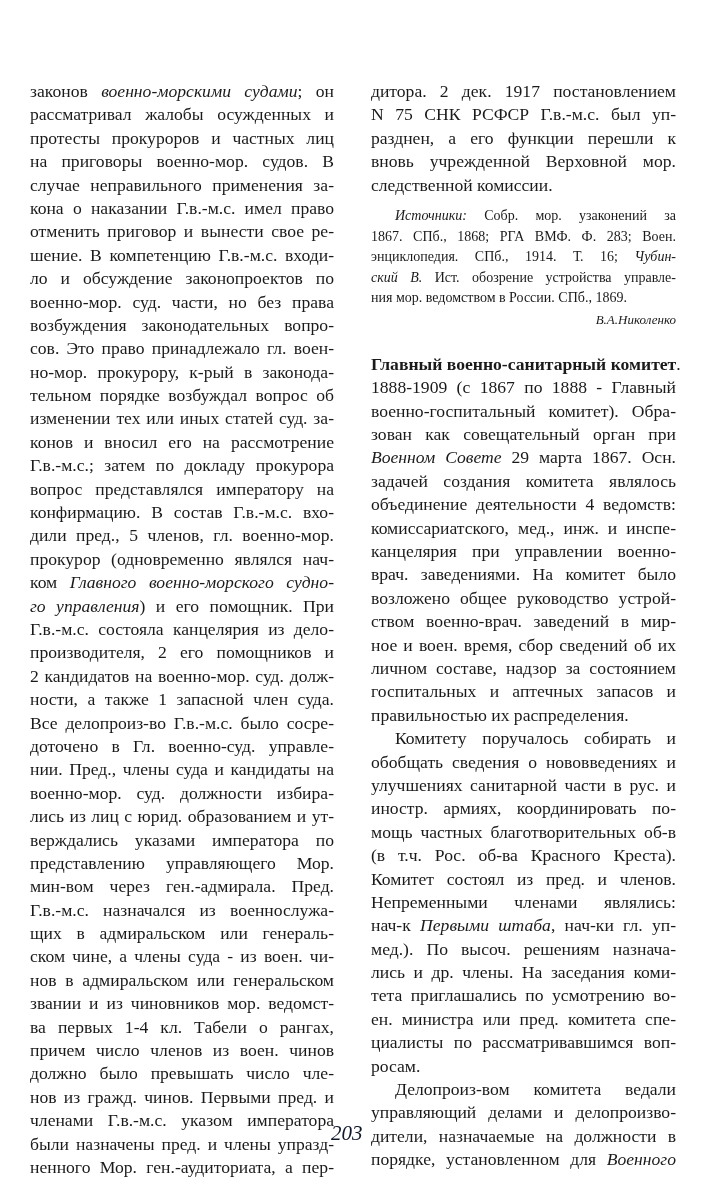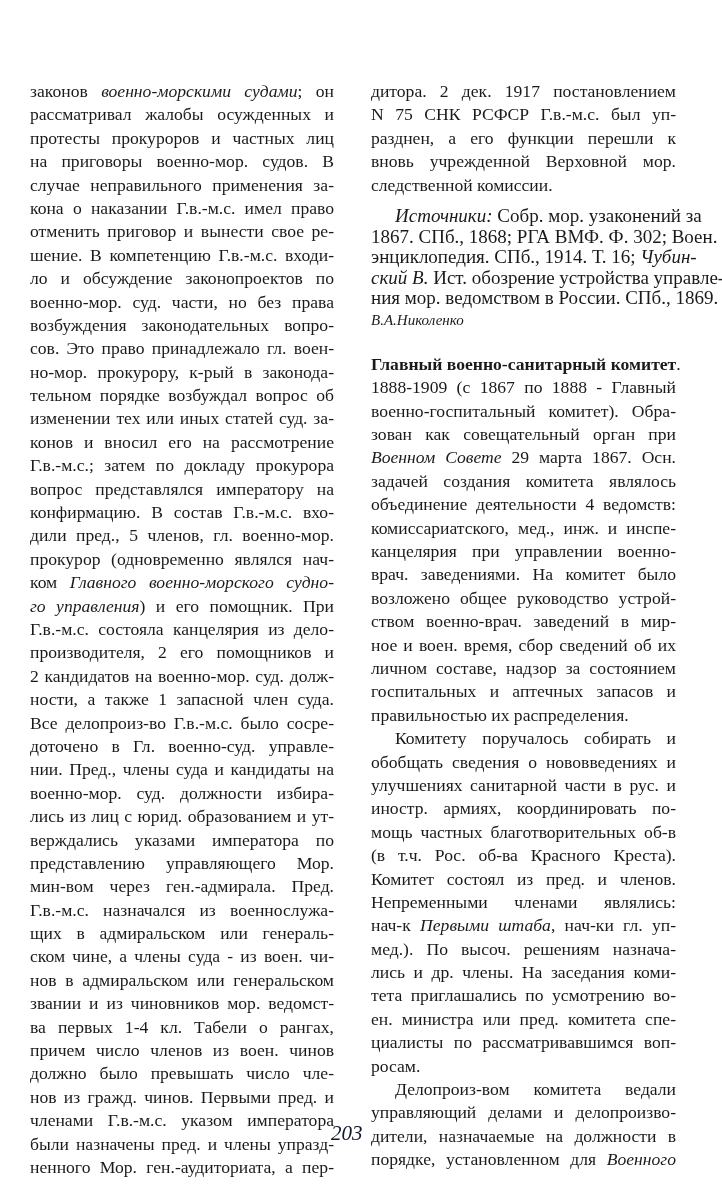--- a/index.html
+++ b/index.html
@@ -21,30 +21,31 @@
     line-height: 23.4px;
     font-size: 17.6px;
     text-align: justify;
     text-align-last: justify;
     white-space: nowrap;
     overflow: visible;
   }
   .ln.last { text-align-last: left; }
   .ln.indent { text-indent: 24px; }
   .small .ln {
-    font-size: 19px;
+    font-size: 14px;
     height: 20.6px;
     line-height: 20.6px;
   }
   .gap-s { height: 9px; }
   .gap-m { height: 22px; }
   .sig {
     display: block;
+    text-align: right;
     font-style: italic;
-    font-size: 15px;
+    font-size: 13px;
     height: 22px;
     line-height: 22px;
   }
   i, .it { font-style: italic; }
   b, .bd { font-weight: bold; }
   .page-number {
     position: absolute;
     left: 331px; top: 1121px;
     font-style: italic;
     font-size: 21px;
@@ -111,21 +112,21 @@
     <div id="right-intro">
         <div class="ln"><span>дитора. 2 дек. 1917 постановлением</span></div>
         <div class="ln"><span>N 75 СНК РСФСР Г.в.-м.с. был уп-</span></div>
         <div class="ln"><span>разднен, а его функции перешли к</span></div>
         <div class="ln"><span>вновь учрежденной Верховной мор.</span></div>
         <div class="ln last"><span>следственной комиссии.</span></div>
       </div>
     <div class="gap-s spacer"></div>
     <div class="small" id="right-sources">
         <div class="ln indent"><span class="it">Источники:</span><span> Собр. мор. узаконений за</span></div>
-        <div class="ln"><span>1867. СПб., 1868; РГА ВМФ. Ф. 302; Воен.</span></div>
+        <div class="ln"><span>1867. СПб., 1868; РГА ВМФ. Ф. 283; Воен.</span></div>
         <div class="ln"><span>энциклопедия. СПб., 1914. Т. 16; </span><span class="it">Чубин-</span></div>
         <div class="ln"><span class="it">ский В.</span><span> Ист. обозрение устройства управле-</span></div>
         <div class="ln last"><span>ния мор. ведомством в России. СПб., 1869.</span></div>
       </div>
     <span class="sig">В.А.Николенко</span>
     <div class="gap-m spacer"></div>
     <div id="right-article">
         <div class="ln"><span class="bd">Главный военно-санитарный комитет</span><span>.</span></div>
         <div class="ln"><span>1888-1909 (с 1867 по 1888 - Главный</span></div>
         <div class="ln"><span>военно-госпитальный комитет). Обра-</span></div>

